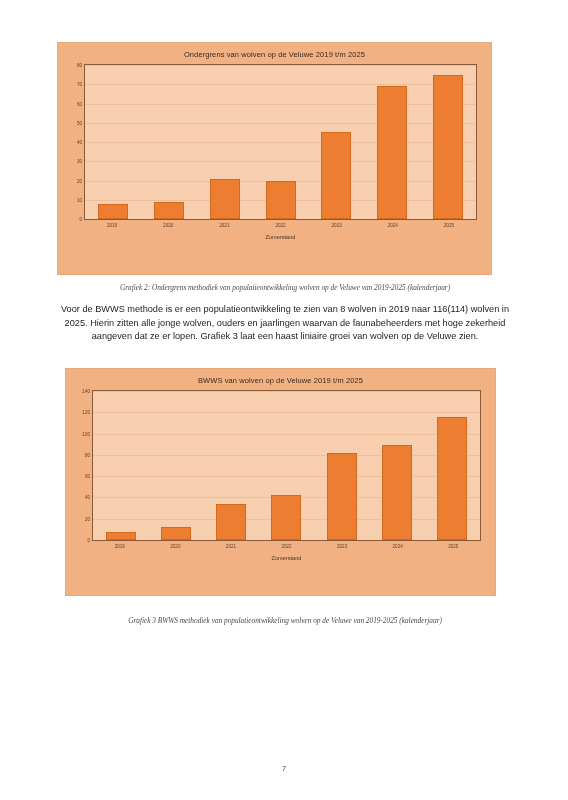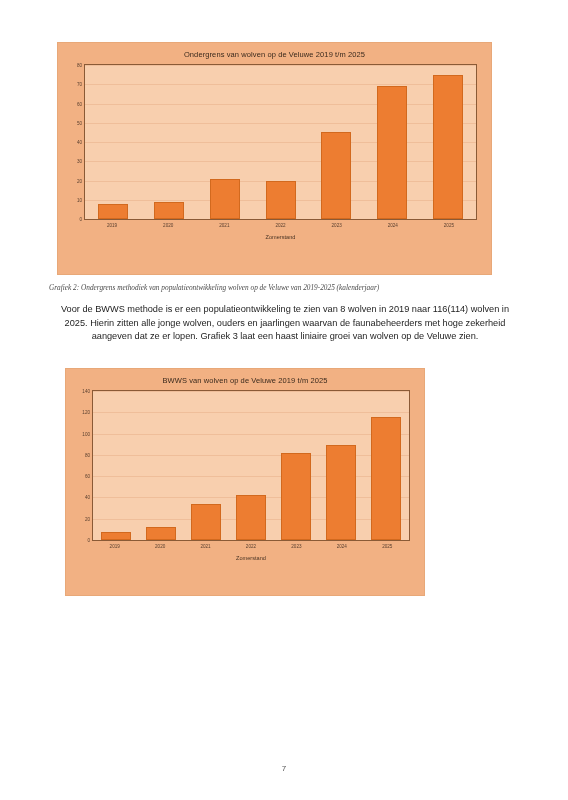--- a/index.html
+++ b/index.html
@@ -99,20 +99,21 @@
     color: #4a3424;
     padding-top: 6px;
     padding-bottom: 6px;
   }
 
   
   .caption {
     position: absolute;
     left: 49px;
     width: 472px;
+    text-align: center;
     font-size: 7.3px;
     font-style: italic;
     color: #4a4a4a;
     font-family: "Liberation Serif", serif;
   }
   .body-text {
     position: absolute;
     left: 49px;
     width: 472px;
     font-size: 9.2px;
@@ -193,21 +194,21 @@
           <div class="xlabel">2025</div>
         </div>
       <div class="axis-title">Zomerstand</div>
     </div>
   </div>
 
   <div class="caption" style="top:283px;">Grafiek 2: Ondergrens methodiek van populatieontwikkeling wolven op de Veluwe van 2019-2025 (kalenderjaar)</div>
 
   <div class="body-text" style="top:303px;">Voor de BWWS methode is er een populatieontwikkeling te zien van 8 wolven in 2019 naar 116(114) wolven in 2025. Hierin zitten alle jonge wolven, ouders en jaarlingen waarvan de faunabeheerders met hoge zekerheid aangeven dat ze er lopen. Grafiek 3 laat een haast liniaire groei van wolven op de Veluwe zien.</div>
 
-  <div class="chart" id="chart-2" style="left:65px; top:368px; width:360px; height:228px;">
+  <div class="chart" id="chart-2" style="left:65px; top:368px; width:431px; height:228px;">
     <div class="chart-title">BWWS van wolven op de Veluwe 2019 t/m 2025</div>
     <div class="chart-body">
       <div class="plot" id="plot-2" style="height:151px;">
         <div class="grid" id="grid-2">
             <div class="gridline" style="top: 127.714px;"></div>
             <div class="gridline" style="top: 106.429px;"></div>
             <div class="gridline" style="top: 85.1429px;"></div>
             <div class="gridline" style="top: 63.8571px;"></div>
             <div class="gridline" style="top: 42.5714px;"></div>
             <div class="gridline" style="top: 21.2857px;"></div>
@@ -253,16 +254,17 @@
           <div class="xlabel">2021</div>
           <div class="xlabel">2022</div>
           <div class="xlabel">2023</div>
           <div class="xlabel">2024</div>
           <div class="xlabel">2025</div>
         </div>
       <div class="axis-title">Zomerstand</div>
     </div>
   </div>
 
+  <div class="caption" style="top:616px;">Grafiek 3 BWWS methodiek van populatieontwikkeling wolven op de Veluwe van 2019-2025 (kalenderjaar)</div>
 
   <div class="page-number" style="top:764px;">7</div>
 
 </div>
 
 </body></html>

